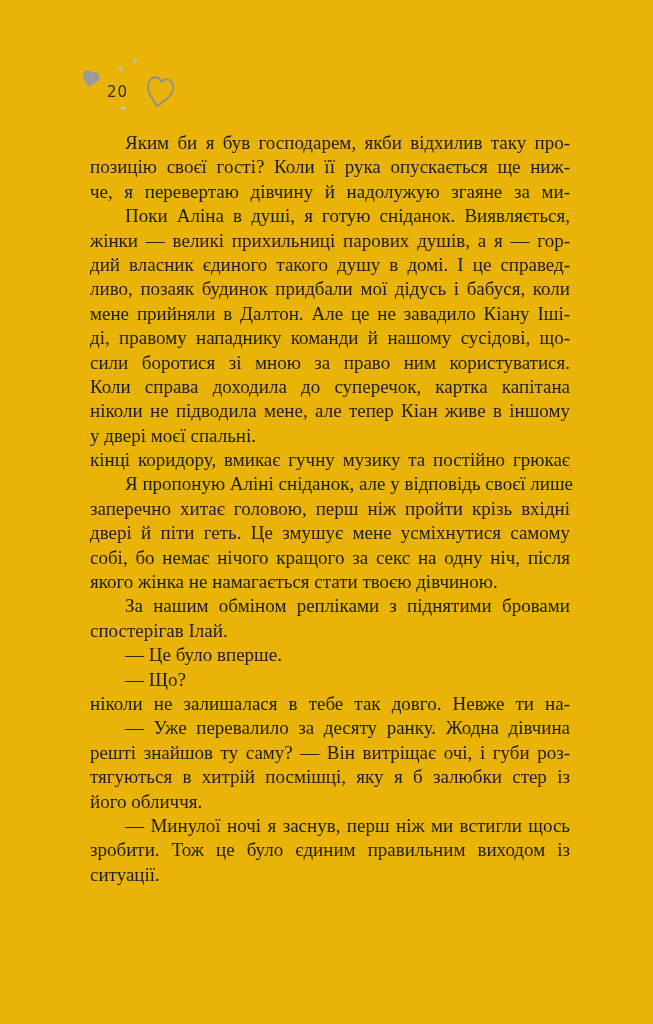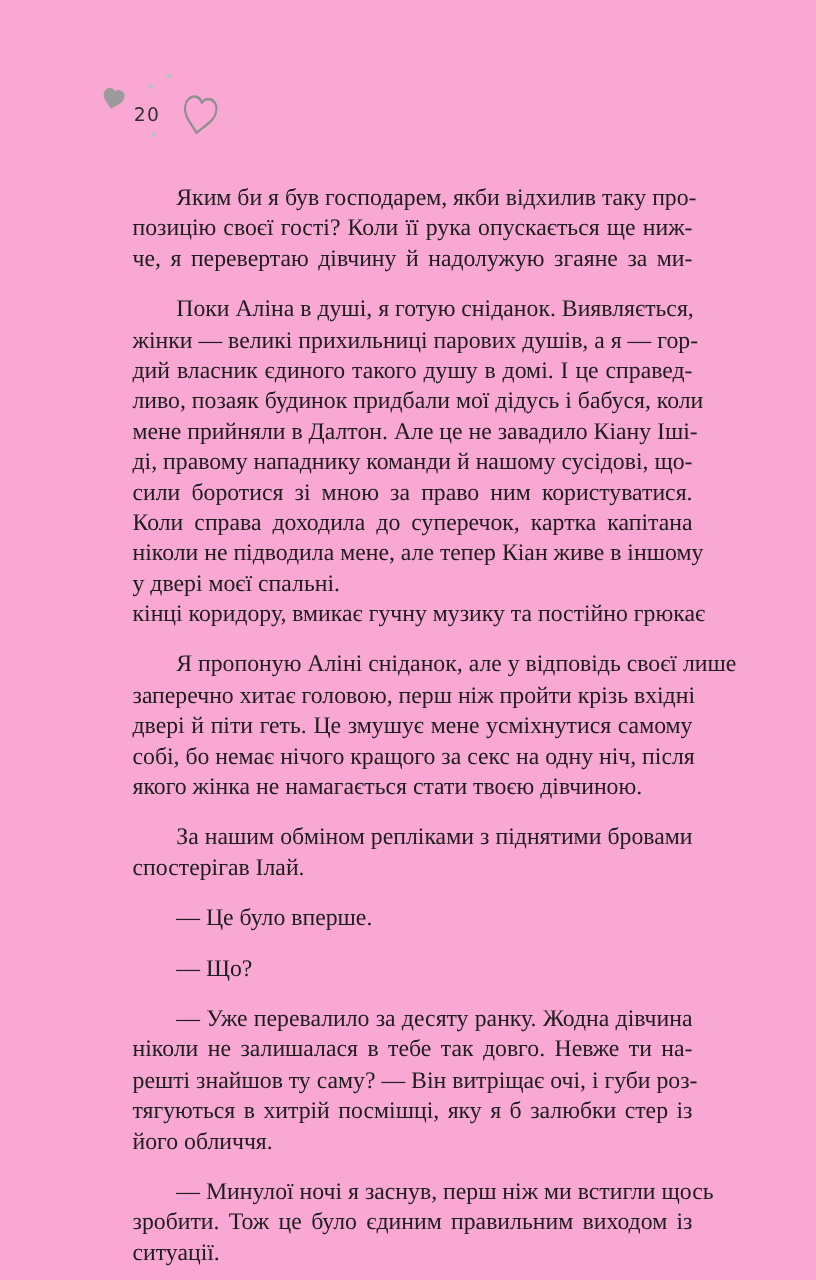--- a/index.html
+++ b/index.html
@@ -4,21 +4,21 @@
 <style>
   html, body {
     margin: 0;
     padding: 0;
     background: #ffffff;
   }
   .page {
     position: relative;
     width: 653px;
     height: 1024px;
-    background: #f9a8d4;
+    background: #eab308;
     overflow: hidden;
     font-family: "Liberation Serif", serif;
   }
   
   .page-number {
     position: absolute;
     left: 107px;
     top: 83px;
     font-family: "DejaVu Sans", sans-serif;
     font-size: 15px;
@@ -53,21 +53,21 @@
   
   .text-block {
     position: absolute;
     left: 90px;
     top: 131px;
     width: 480px;
     font-size: 19px;
     line-height: 24.4px;
     color: #1d1d1d;
   }
-  .paragraph { margin: 16px; }
+  .paragraph { margin: 0; }
   .line {
     height: 24.4px;
     text-align: justify;
     text-align-last: justify;
     white-space: nowrap;
   }
   .line.para-first { text-indent: 35px; }
   .line.para-last {
     text-align: left;
     text-align-last: left;
@@ -123,22 +123,22 @@
         <div class="line para-first">За нашим обміном репліками з піднятими бровами</div>
         <div class="line para-last">спостерігав Ілай.</div>
       </div>
       <div class="paragraph">
         <div class="line para-first para-last">— Це було вперше.</div>
       </div>
       <div class="paragraph">
         <div class="line para-first para-last">— Що?</div>
       </div>
       <div class="paragraph">
+        <div class="line">ніколи не залишалася в тебе так довго. Невже ти на-</div>
         <div class="line para-first">— Уже перевалило за десяту ранку. Жодна дівчина</div>
-        <div class="line">ніколи не залишалася в тебе так довго. Невже ти на-</div>
         <div class="line">решті знайшов ту саму? — Він витріщає очі, і губи роз-</div>
         <div class="line">тягуються в хитрій посмішці, яку я б залюбки стер із</div>
         <div class="line para-last">його обличчя.</div>
       </div>
       <div class="paragraph">
         <div class="line para-first">— Минулої ночі я заснув, перш ніж ми встигли щось</div>
         <div class="line">зробити. Тож це було єдиним правильним виходом із</div>
         <div class="line para-last">ситуації.</div>
       </div>
     </div>

